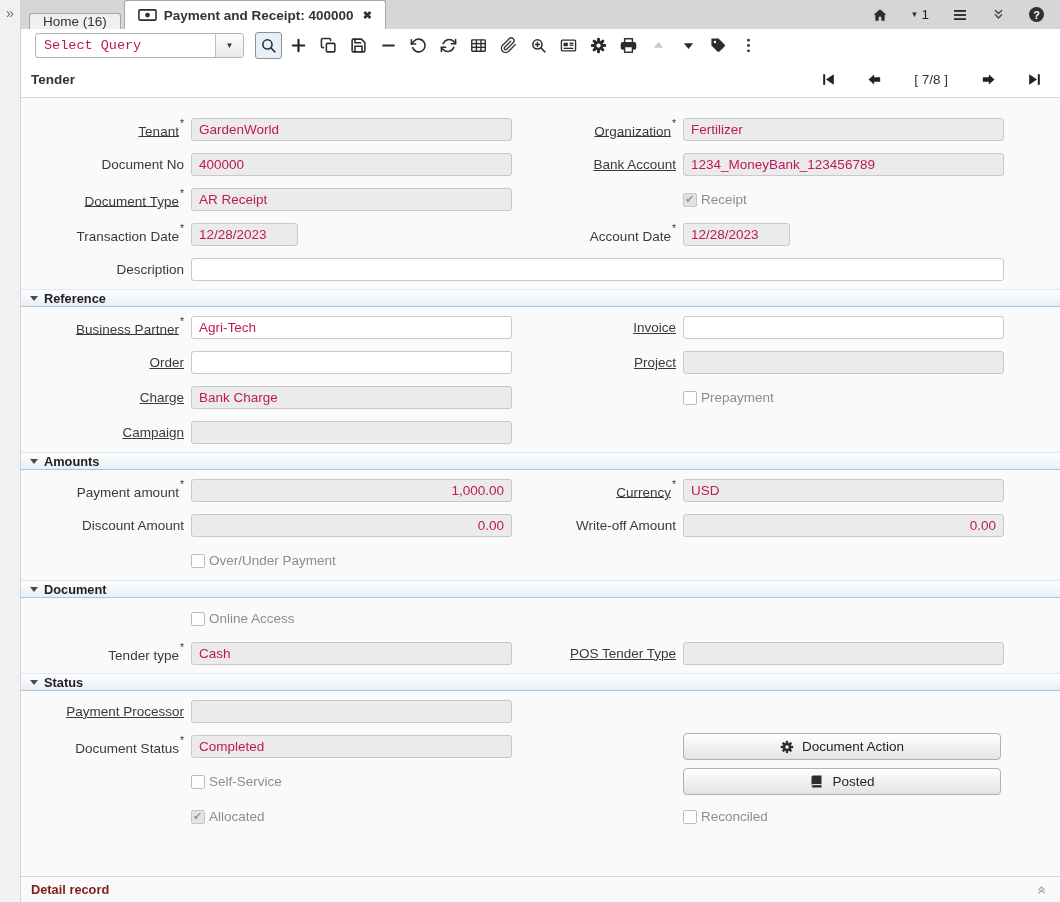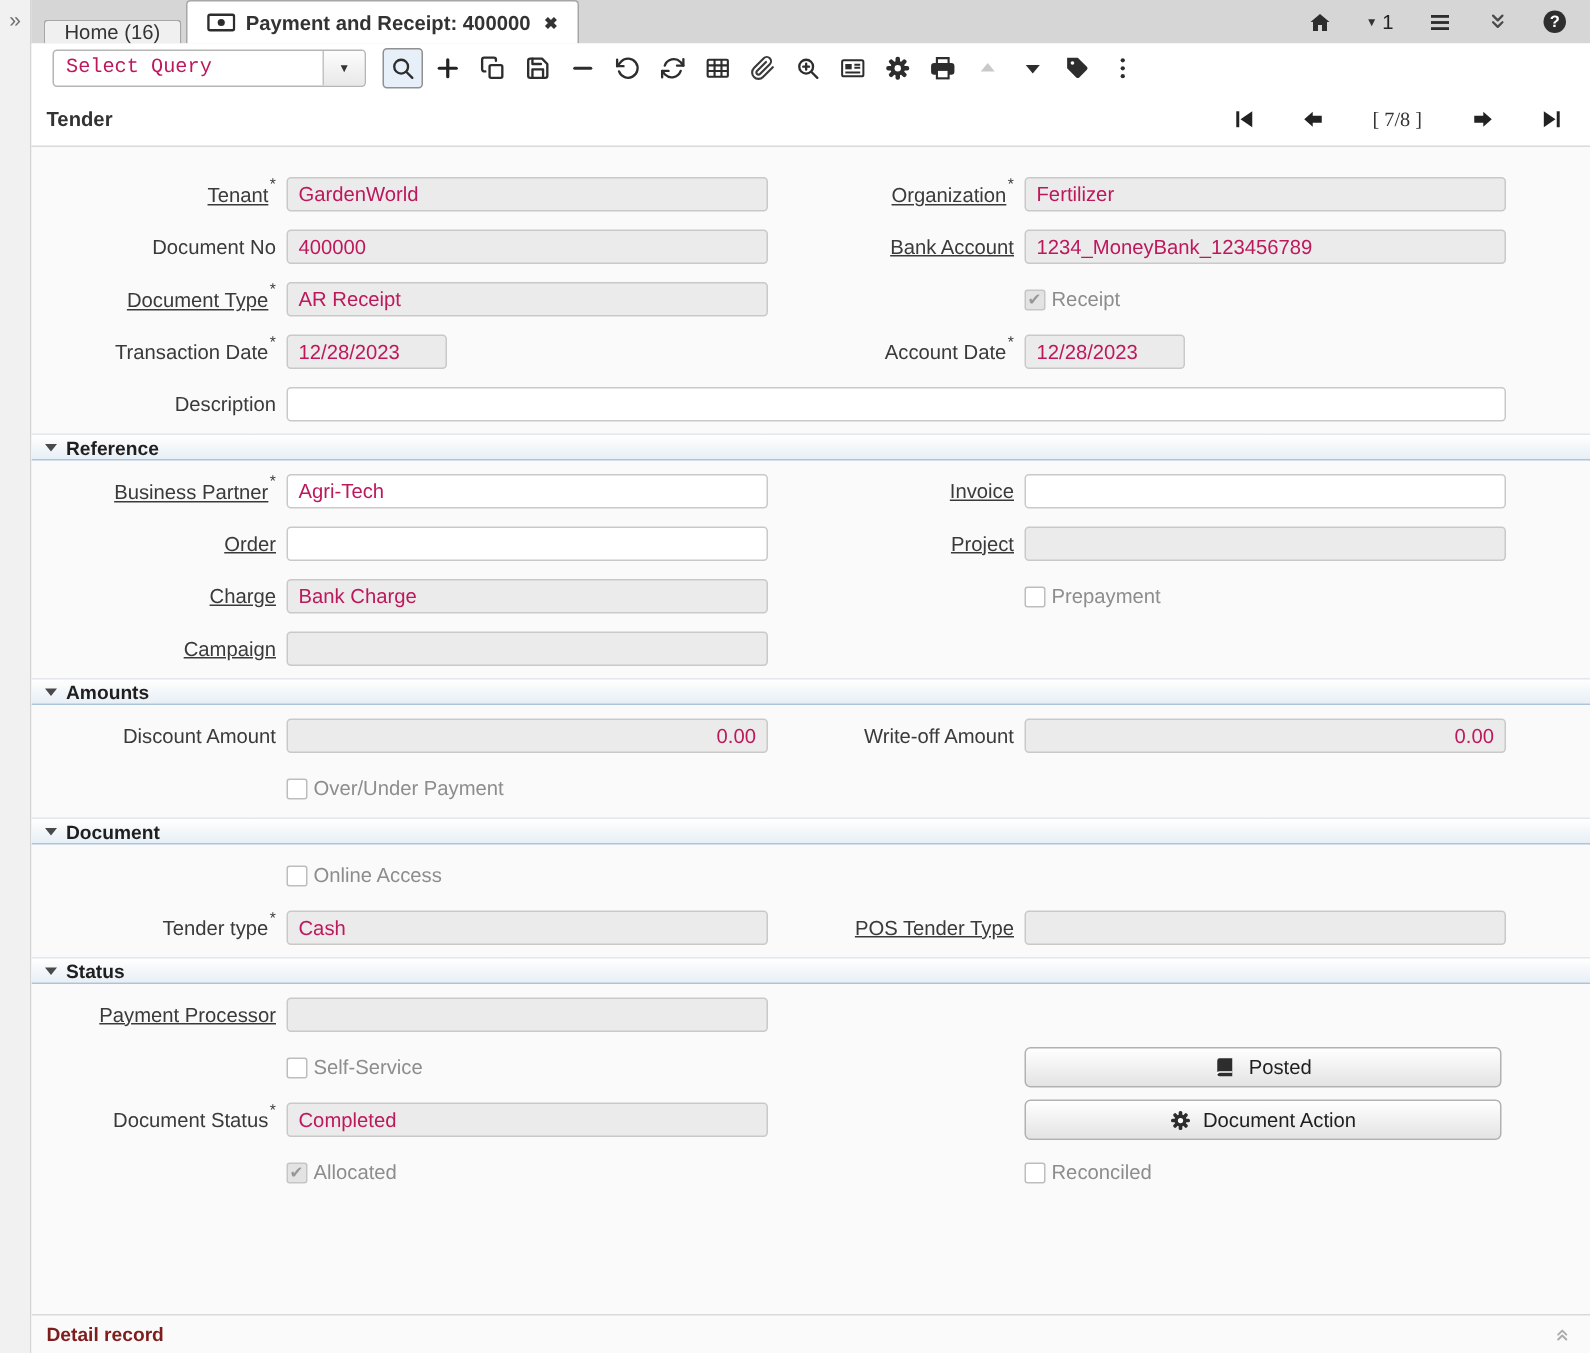--- a/index.html
+++ b/index.html
@@ -40,21 +40,21 @@
   .tbtns { display:flex; align-items:center; }
   .tbtn { width:27px; height:27px; display:flex; align-items:center; justify-content:center;
           background:transparent; border:1px solid transparent; border-radius:3px; cursor:pointer; margin-right:3px; }
   .tbtn.active { background:#e7f0f8; border-color:#909090; }
   .tbtn.disabled svg [fill]:not([fill="none"]) { fill:#c9c9c9 !important; }
   .icon { display:inline-flex; align-items:center; justify-content:center; line-height:0; }
 
   
   .title-row { height:35px; background:#fff; display:flex; align-items:center; padding:0 14px 0 10px; }
   .page-title { font-weight:bold; color:#333; }
-  .nav { margin-left:auto; display:flex; align-items:center; gap:22px;font-family:Liberation Serif, serif; }
+  .nav { margin-left:auto; display:flex; align-items:center; gap:22px; }
   .navbtn { background:none; border:none; padding:0; width:24px; height:22px; display:flex; align-items:center; justify-content:center; cursor:pointer; }
   .nav .pos { color:#333; margin:0 6px; }
 
   
   .panel { flex:1; background:#fafafa; border-top:1px solid #dadada; display:flex; flex-direction:column; overflow:hidden; }
   .form-area { flex:1; overflow:hidden; }
   .section-block.first { padding-top:14px; }
   .section-header { height:18px; background:linear-gradient(#ffffff,#e7eff6); border-top:1px solid #e2e8ee;
                     border-bottom:1px solid #abc4da; display:flex; align-items:center; padding-left:9px; gap:6px;
                     font-weight:bold; font-size:12.8px; color:#1f1f1f; margin:2px 0 3px 0; cursor:pointer; }
@@ -434,20 +434,30 @@
                 <span></span>
               </div>
             </div>
           </div>
           <div class="section-header">
             <span class="tri"></span>
             <span>Amounts</span>
           </div>
           <div class="section-block">
             <div class="form-row">
+              <div class="lbl" style="grid-column: 1;"><span>Payment amount</span><sup class="req">*</sup></div>
+              <div class="fld readonly right" style="grid-column: 2;">
+                <span>1,000.00</span>
+              </div>
+              <div class="lbl" style="grid-column: 3;"><span class="link">Currency</span><sup class="req">*</sup></div>
+              <div class="fld readonly" style="grid-column: 4;">
+                <span>USD</span>
+              </div>
+            </div>
+            <div class="form-row">
               <div class="lbl" style="grid-column: 1;"><span>Discount Amount</span></div>
               <div class="fld readonly right" style="grid-column: 2;">
                 <span>0.00</span>
               </div>
               <div class="lbl" style="grid-column: 3;"><span>Write-off Amount</span></div>
               <div class="fld readonly right" style="grid-column: 4;">
                 <span>0.00</span>
               </div>
             </div>
             <div class="form-row">
@@ -482,35 +492,20 @@
           <div class="section-header">
             <span class="tri"></span>
             <span>Status</span>
           </div>
           <div class="section-block">
             <div class="form-row">
               <div class="lbl" style="grid-column: 1;"><span class="link">Payment Processor</span></div>
               <div class="fld readonly" style="grid-column: 2;">
                 <span></span>
               </div>
-            </div>
-            <div class="form-row">
-              <div class="cbwrap" style="grid-column: 2;">
-                <span class="cb"></span>
-                <span class="cblabel">Self-Service</span>
-              </div>
-              <button class="form-btn" style="grid-column: 4;">
-                <span class="icon">
-                  <svg width="15" height="15" viewBox="0 0 24 24">
-                    <path d="M4 19.5V5a2.5 2.5 0 0 1 2.5-2.5H20v19H6.5A2.5 2.5 0 0 1 4 19.5z" fill="#2d2d2d"></path>
-                    <path d="M4 19.5A2.5 2.5 0 0 1 6.5 17H20" fill="none" stroke="#fff" stroke-width="1.6"></path>
-                  </svg>
-                </span>
-                <span>Posted</span>
-              </button>
             </div>
             <div class="form-row">
               <div class="lbl" style="grid-column: 1;"><span>Document Status</span><sup class="req">*</sup></div>
               <div class="fld readonly" style="grid-column: 2;">
                 <span>Completed</span>
               </div>
               <button class="form-btn" style="grid-column: 4;">
                 <span class="icon">
                   <svg width="14" height="14" viewBox="0 0 16 16">
                     <g fill="#2d2d2d">
@@ -521,20 +516,35 @@
                       <circle cx="8" cy="8" r="4.6"></circle>
                     </g>
                     <circle cx="8" cy="8" r="2" fill="#fff"></circle>
                   </svg>
                 </span>
                 <span>Document Action</span>
               </button>
             </div>
             <div class="form-row">
               <div class="cbwrap" style="grid-column: 2;">
+                <span class="cb"></span>
+                <span class="cblabel">Self-Service</span>
+              </div>
+              <button class="form-btn" style="grid-column: 4;">
+                <span class="icon">
+                  <svg width="15" height="15" viewBox="0 0 24 24">
+                    <path d="M4 19.5V5a2.5 2.5 0 0 1 2.5-2.5H20v19H6.5A2.5 2.5 0 0 1 4 19.5z" fill="#2d2d2d"></path>
+                    <path d="M4 19.5A2.5 2.5 0 0 1 6.5 17H20" fill="none" stroke="#fff" stroke-width="1.6"></path>
+                  </svg>
+                </span>
+                <span>Posted</span>
+              </button>
+            </div>
+            <div class="form-row">
+              <div class="cbwrap" style="grid-column: 2;">
                 <span class="cb checked"></span>
                 <span class="cblabel">Allocated</span>
               </div>
               <div class="cbwrap" style="grid-column: 4;">
                 <span class="cb"></span>
                 <span class="cblabel">Reconciled</span>
               </div>
             </div>
           </div>
         </div>

